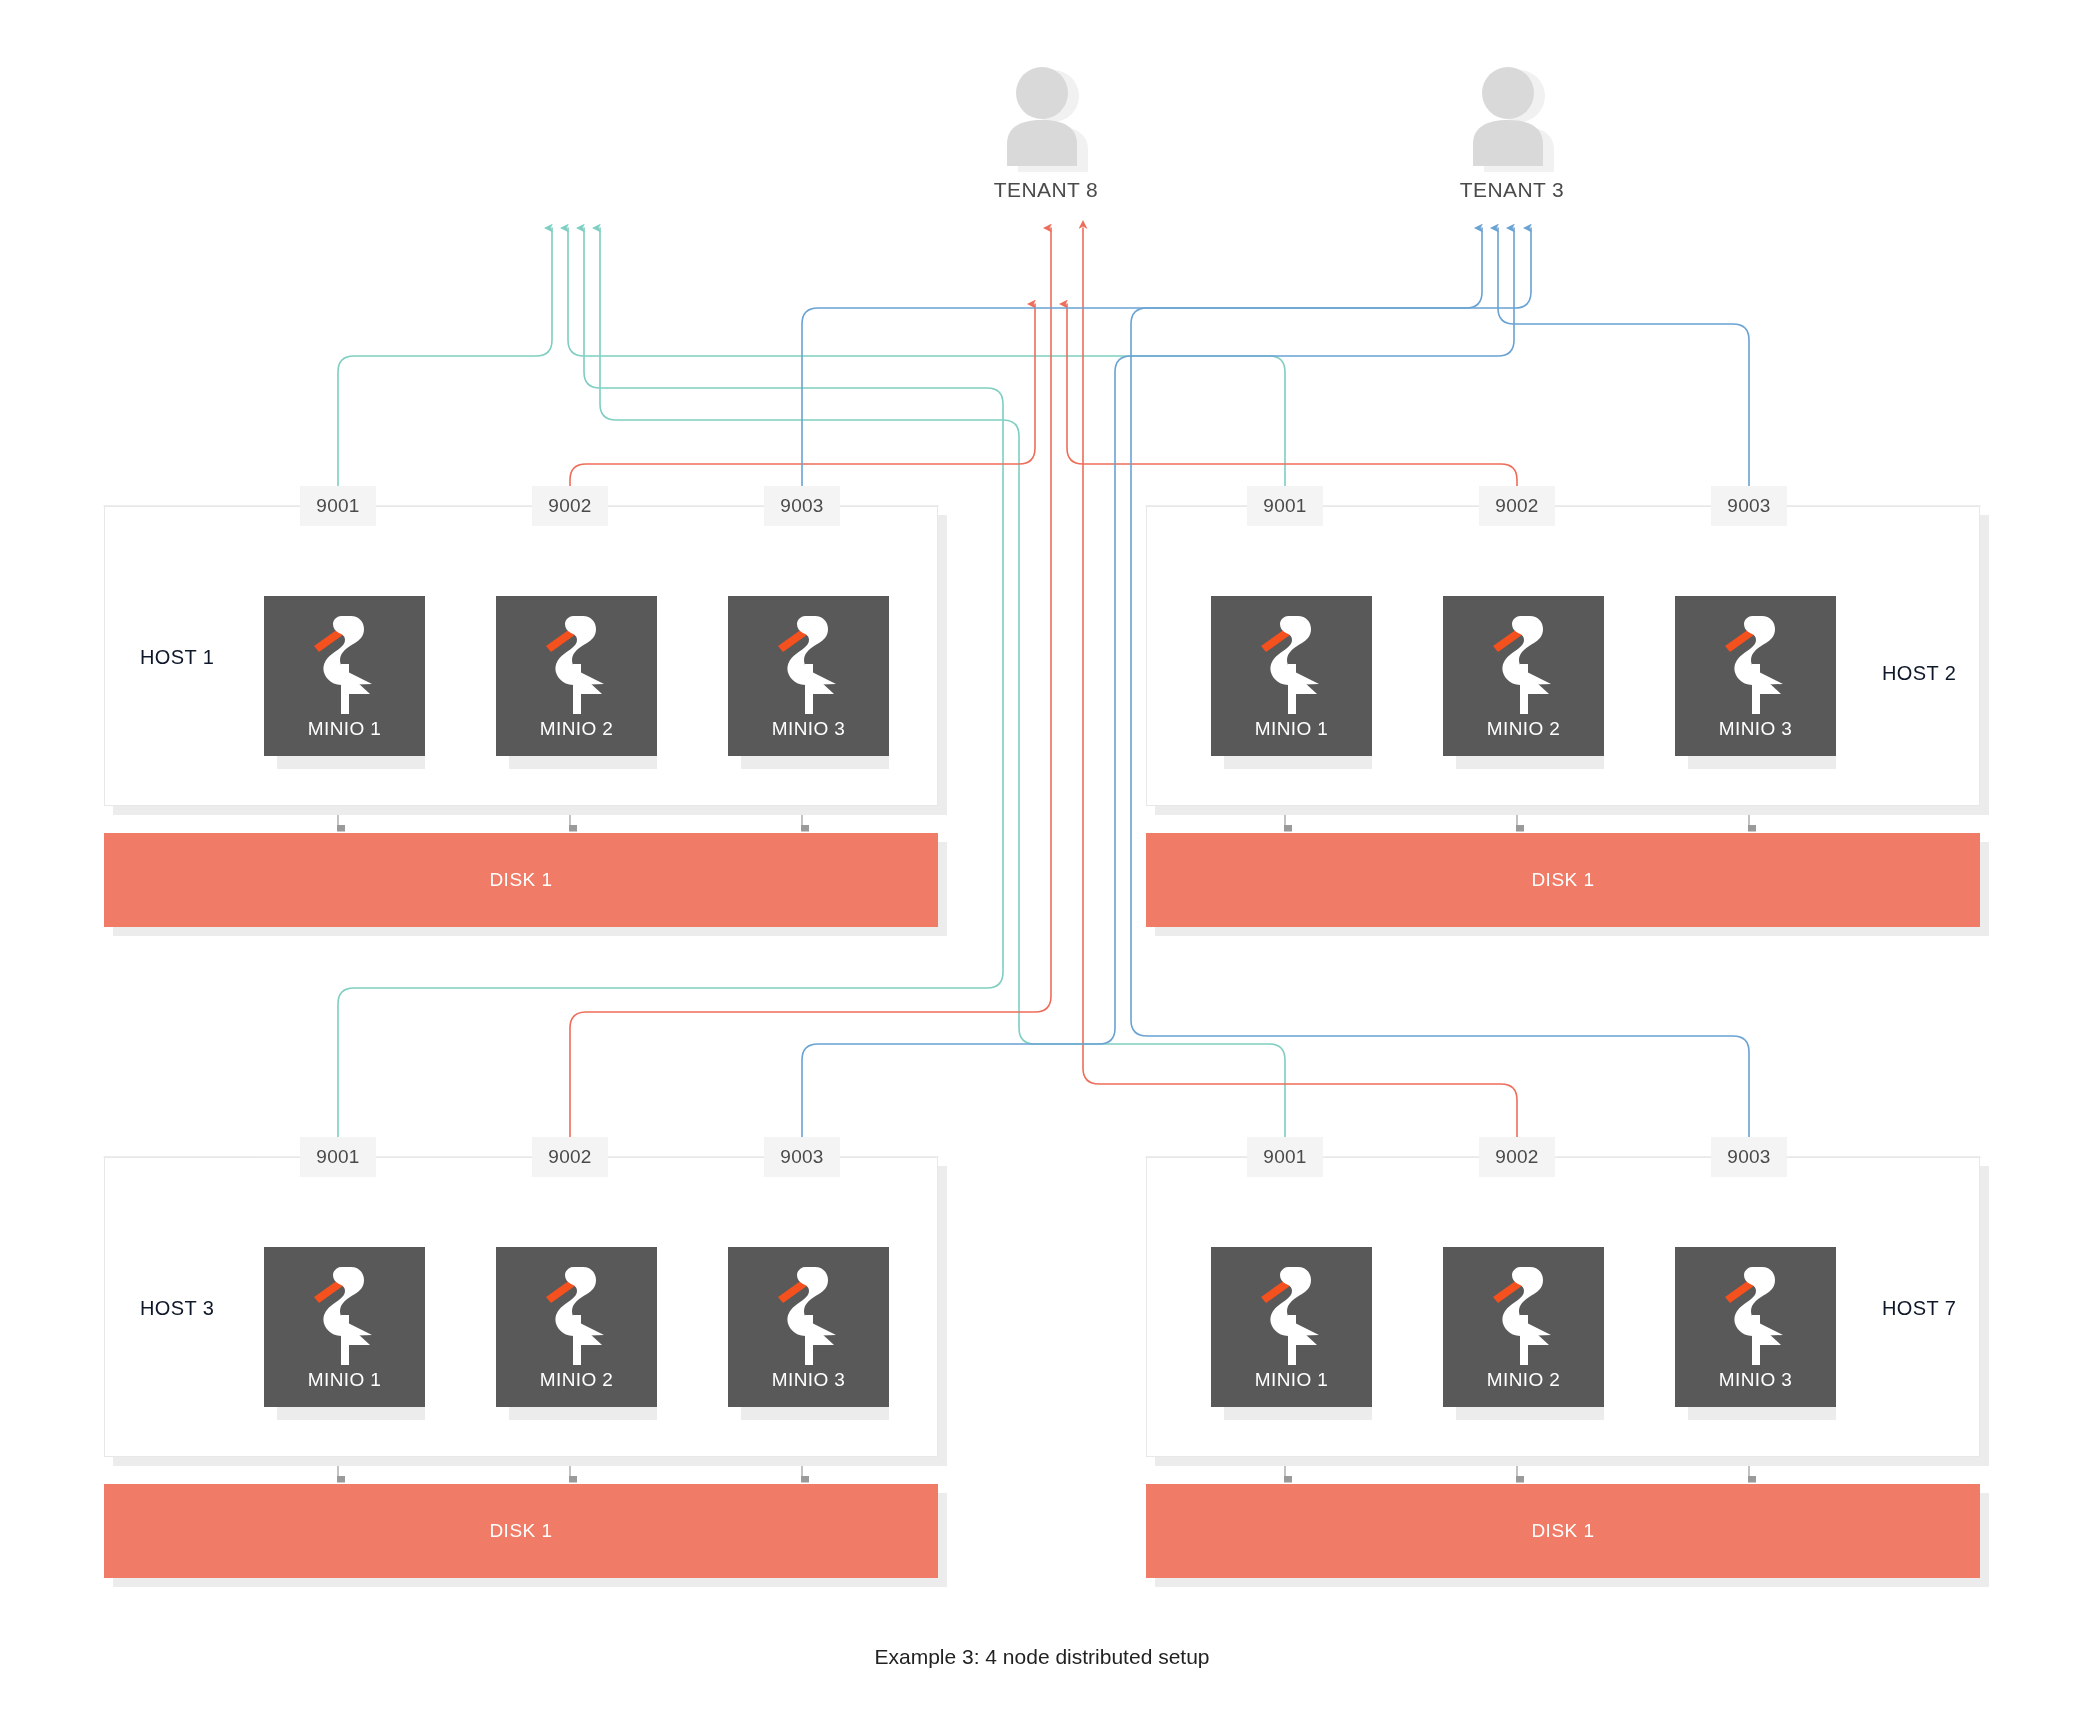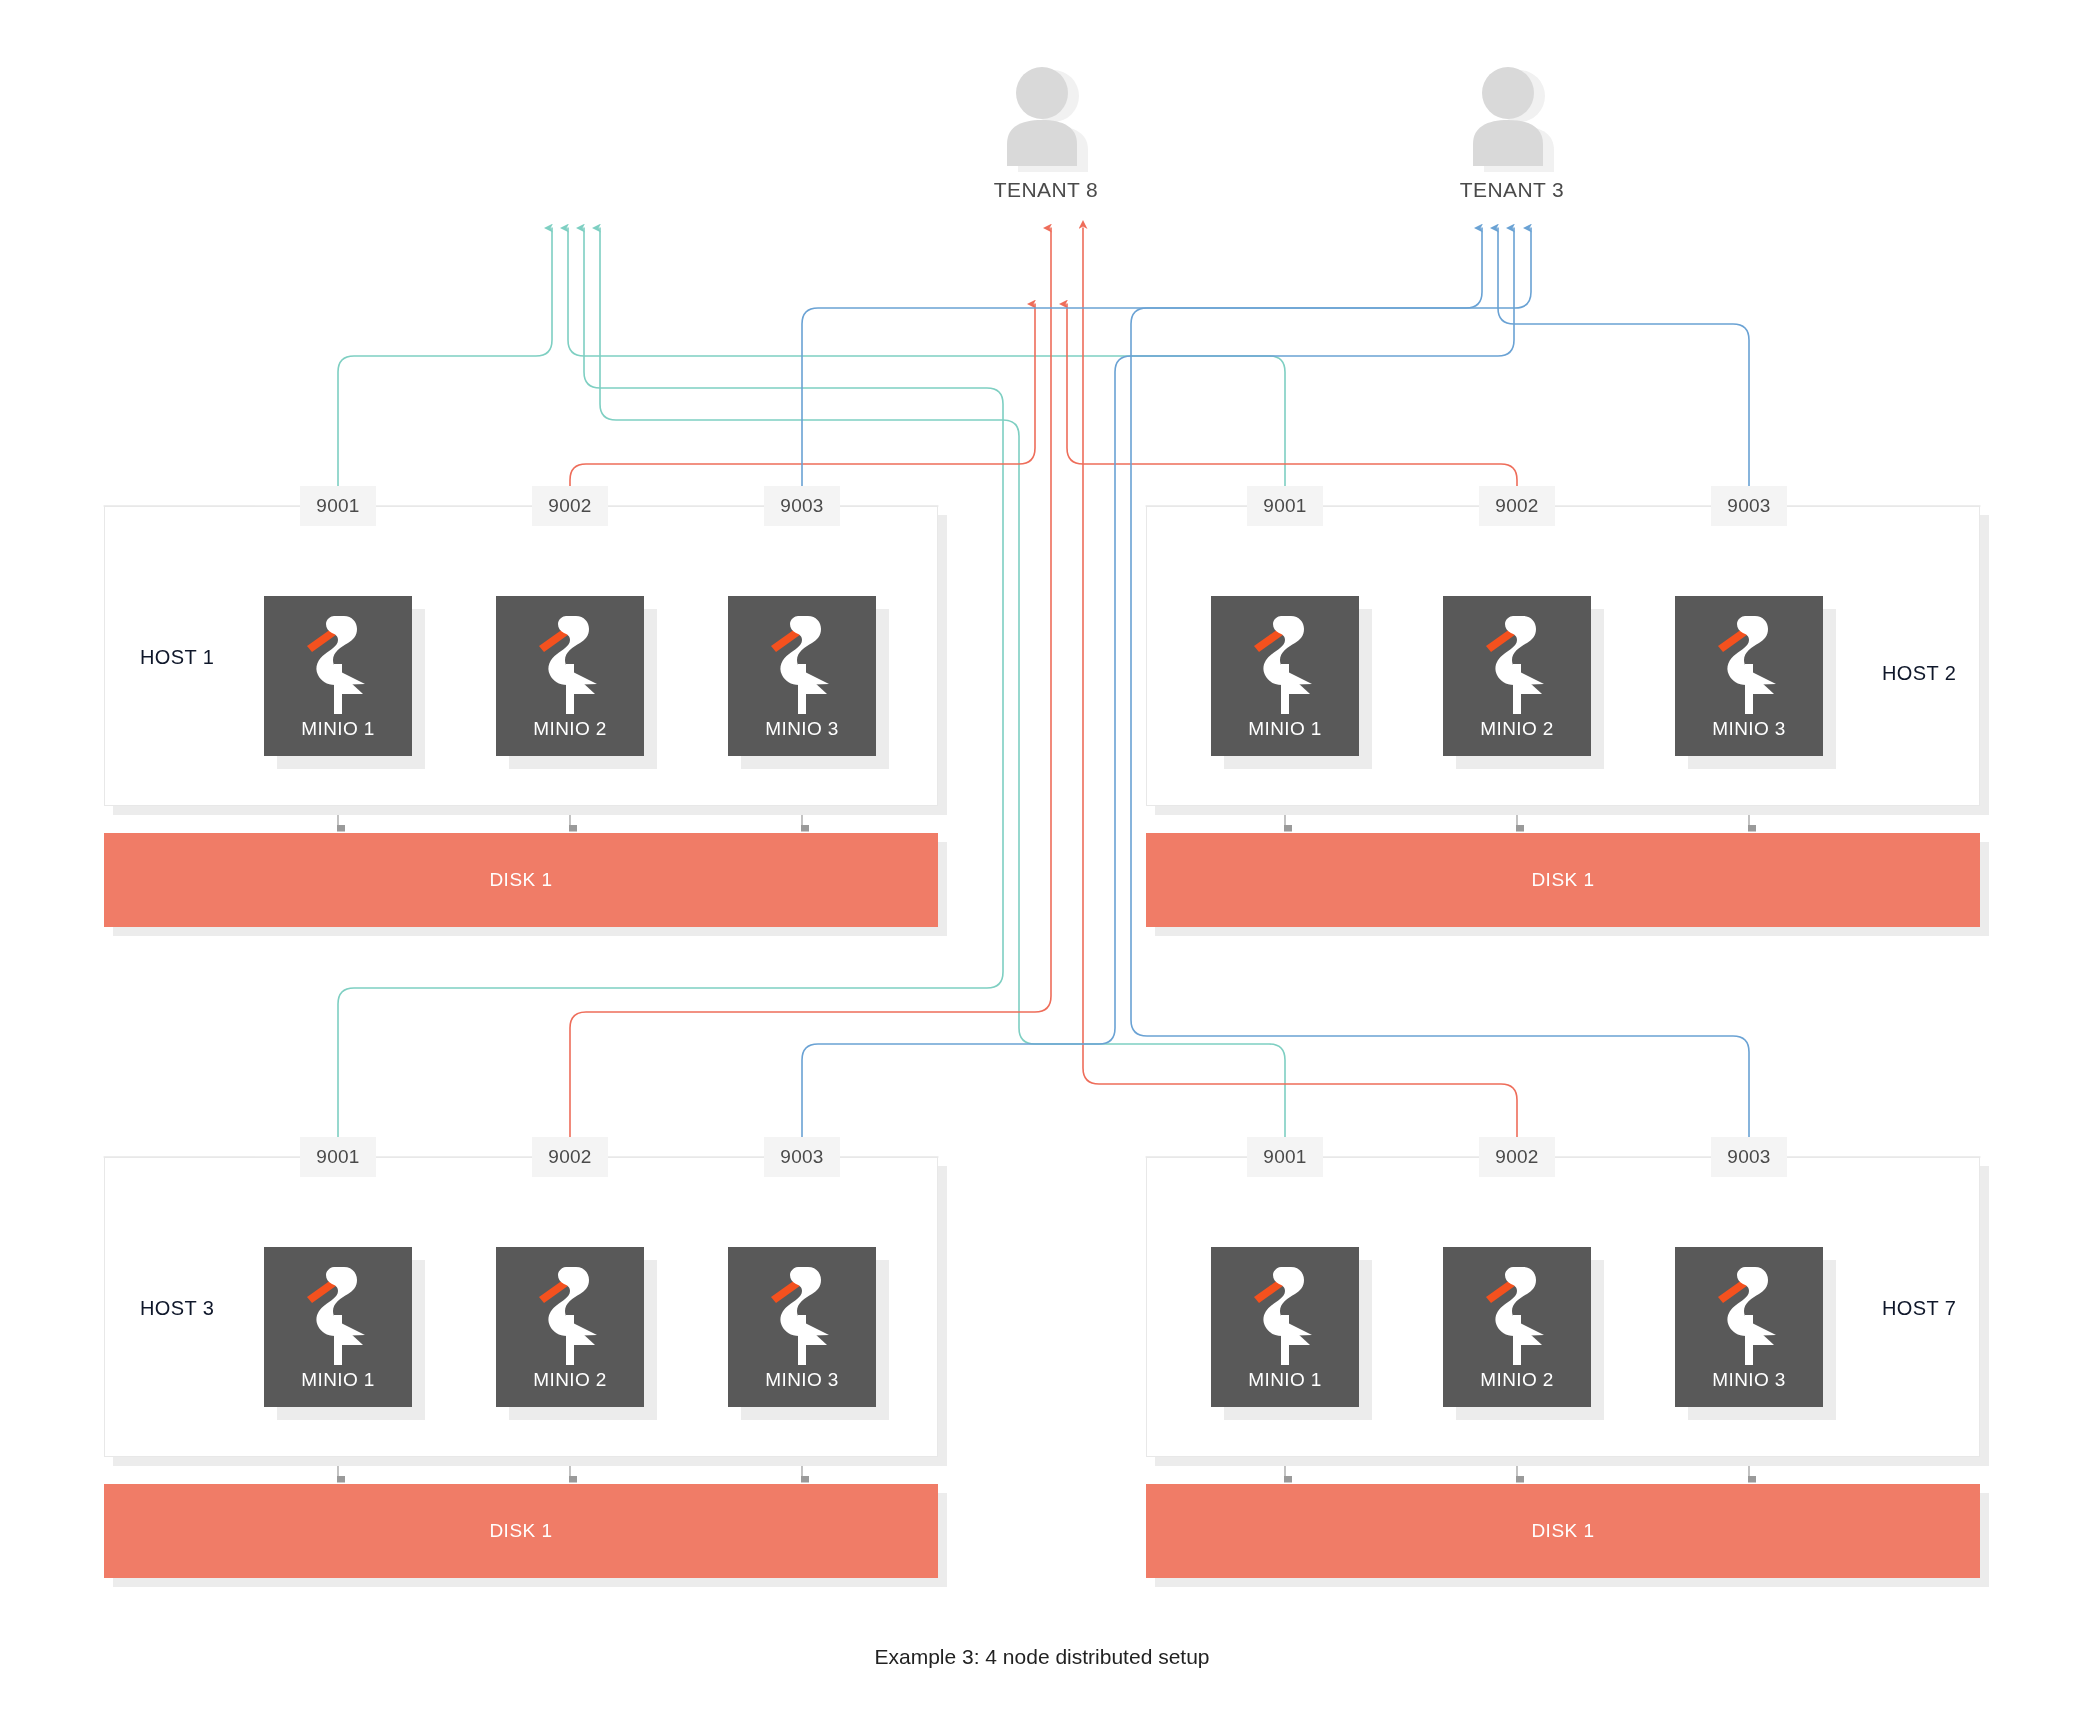--- a/index.html
+++ b/index.html
@@ -62,21 +62,21 @@
 
   
   .node-shadow{
     position:absolute;
     width:148px;
     height:160px;
     background:#ececec;
   }
   .node{
     position:absolute;
-    width:148px;
+    width:161px;
     height:160px;
     background:#595959;
     color:#ffffff;
     box-sizing:border-box;
   }
   .node .bird{
     position:absolute;
     left:50%;
     top:14px;
     transform:translateX(-50%);

